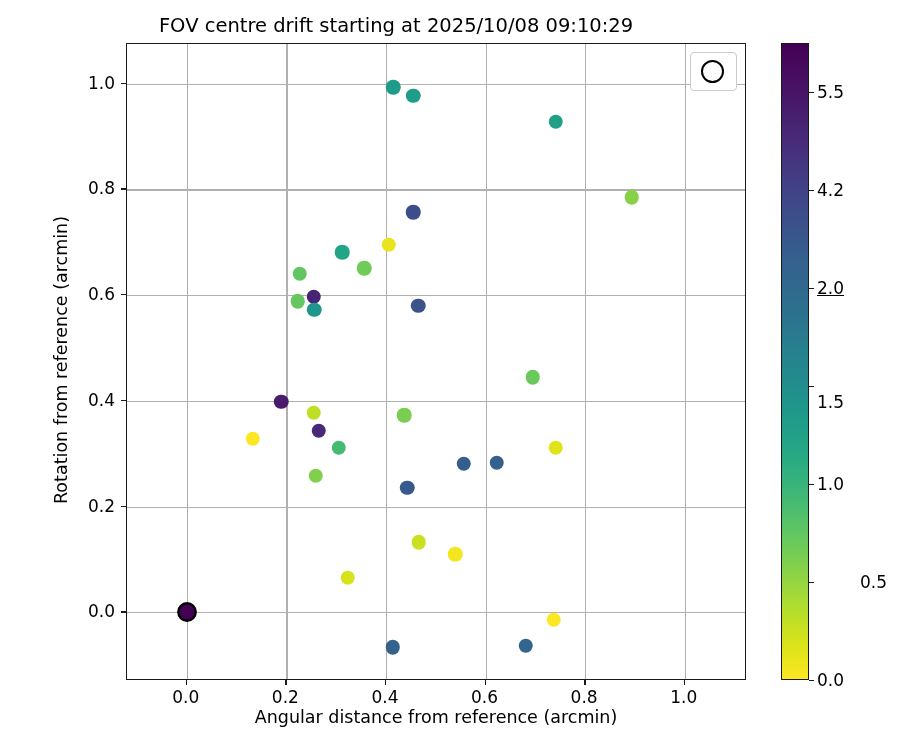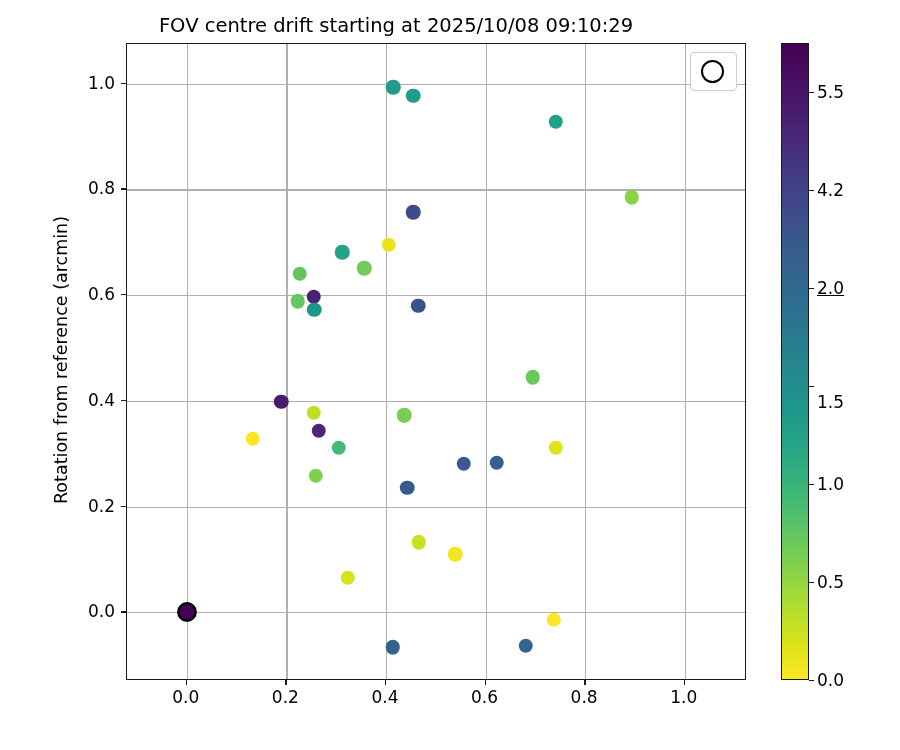--- a/index.html
+++ b/index.html
@@ -251,30 +251,31 @@
       <div class="ytick-mark" style="left: 105px; top: 399.826px;"></div>
       <div class="ytick-label" style="left: 45px; width: 54px; top: 399.826px;">0.4</div>
       <div class="ytick-mark" style="left: 105px; top: 294.1px;"></div>
       <div class="ytick-label" style="left: 45px; width: 54px; top: 294.1px;">0.6</div>
       <div class="ytick-mark" style="left: 105px; top: 188.373px;"></div>
       <div class="ytick-label" style="left: 45px; width: 54px; top: 188.373px;">0.8</div>
       <div class="ytick-mark" style="left: 105px; top: 82.6473px;"></div>
       <div class="ytick-label" style="left: 45px; width: 54px; top: 82.6473px;">1.0</div>
     </div>
 
+  <div id="xlabel">Angular distance from reference (arcmin)</div>
   <div id="ylabel">Rotation from reference (arcmin)</div>
 
   <div id="cbar">
     <div id="cbar-gradient" style="background: linear-gradient(to top, rgb(253, 231, 37) 0%, rgb(237, 229, 30) 2.5%, rgb(221, 227, 25) 5%, rgb(203, 225, 32) 7.5%, rgb(186, 222, 40) 10%, rgb(168, 219, 52) 12.5%, rgb(150, 214, 63) 15%, rgb(133, 209, 74) 17.5%, rgb(116, 204, 85) 20%, rgb(100, 199, 95) 22.5%, rgb(85, 193, 105) 25%, rgb(71, 187, 113) 27.5%, rgb(59, 181, 121) 30%, rgb(49, 175, 127) 32.5%, rgb(41, 169, 131) 35%, rgb(35, 163, 135) 37.5%, rgb(32, 157, 137) 40%, rgb(31, 151, 139) 42.5%, rgb(33, 145, 140) 45%, rgb(35, 138, 141) 47.5%, rgb(37, 133, 142) 50%, rgb(39, 127, 142) 52.5%, rgb(42, 120, 142) 55%, rgb(44, 113, 142) 57.5%, rgb(47, 108, 142) 60%, rgb(50, 103, 142) 62.5%, rgb(52, 98, 141) 65%, rgb(54, 93, 141) 67.5%, rgb(57, 86, 140) 70%, rgb(60, 79, 138) 72.5%, rgb(63, 72, 137) 75%, rgb(65, 64, 134) 77.5%, rgb(68, 58, 130) 80%, rgb(70, 50, 126) 82.5%, rgb(72, 42, 121) 85%, rgb(72, 35, 115) 87.5%, rgb(72, 27, 108) 90%, rgb(72, 20, 102) 92.5%, rgb(71, 14, 97) 95%, rgb(70, 7, 90) 97.5%, rgb(68, 1, 84) 100%);"></div>
   </div>
   <div id="cbticks-layer">
       <div class="cbtick-mark" style="top: 680px;"></div>
       <div class="cbtick-label" style="top: 680px;">0.0</div>
       <div class="cbtick-mark" style="top: 582px;"></div>
-      <div class="cbtick-label" style="top: 582px;">0.5</div>
+      <div class="cbtick-label" style="top: 582px; margin-left: 43px;">0.5</div>
       <div class="cbtick-mark" style="top: 484px;"></div>
       <div class="cbtick-label" style="top: 484px;">1.0</div>
       <div class="cbtick-mark" style="top: 386px;"></div>
       <div class="cbtick-label" style="top: 386px; margin-top: 16px;">1.5</div>
       <div class="cbtick-mark" style="top: 288px;"></div>
       <div class="cbtick-label" style="top: 288px; text-decoration: underline;">2.0</div>
       <div class="cbtick-mark" style="top: 190px;"></div>
       <div class="cbtick-label" style="top: 190px;">4.2</div>
       <div class="cbtick-mark" style="top: 92px;"></div>
       <div class="cbtick-label" style="top: 92px;">5.5</div>

